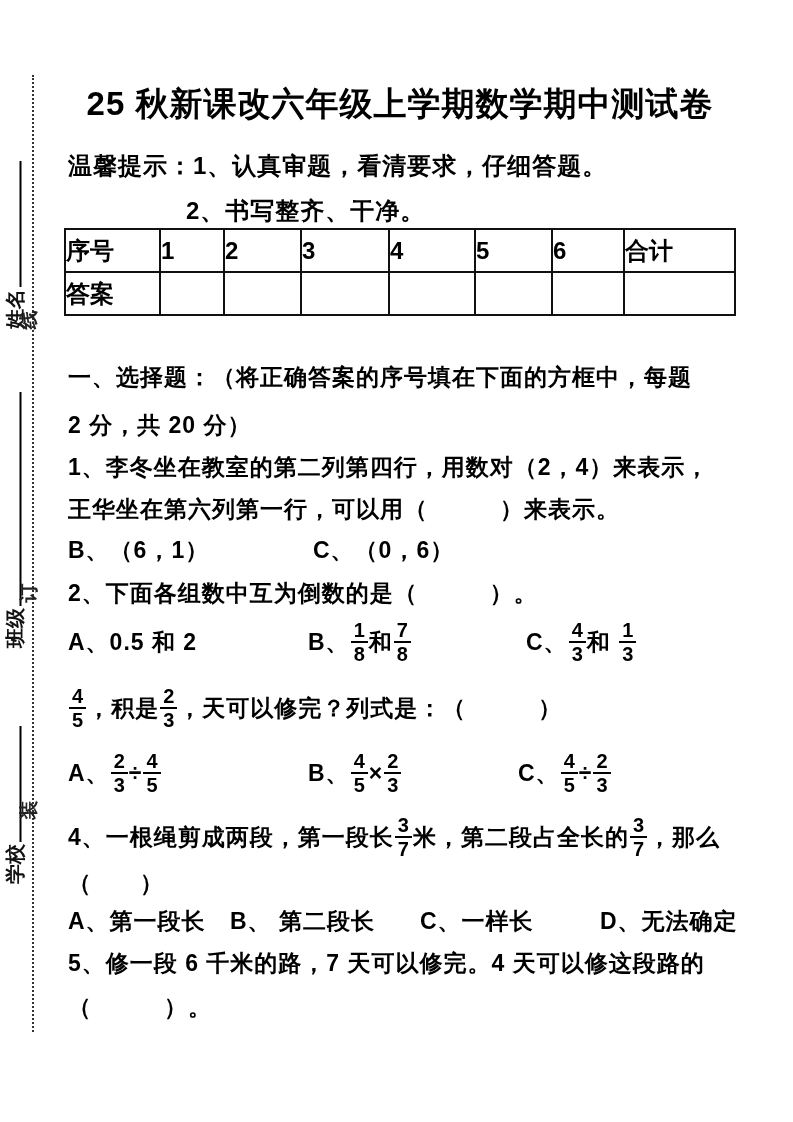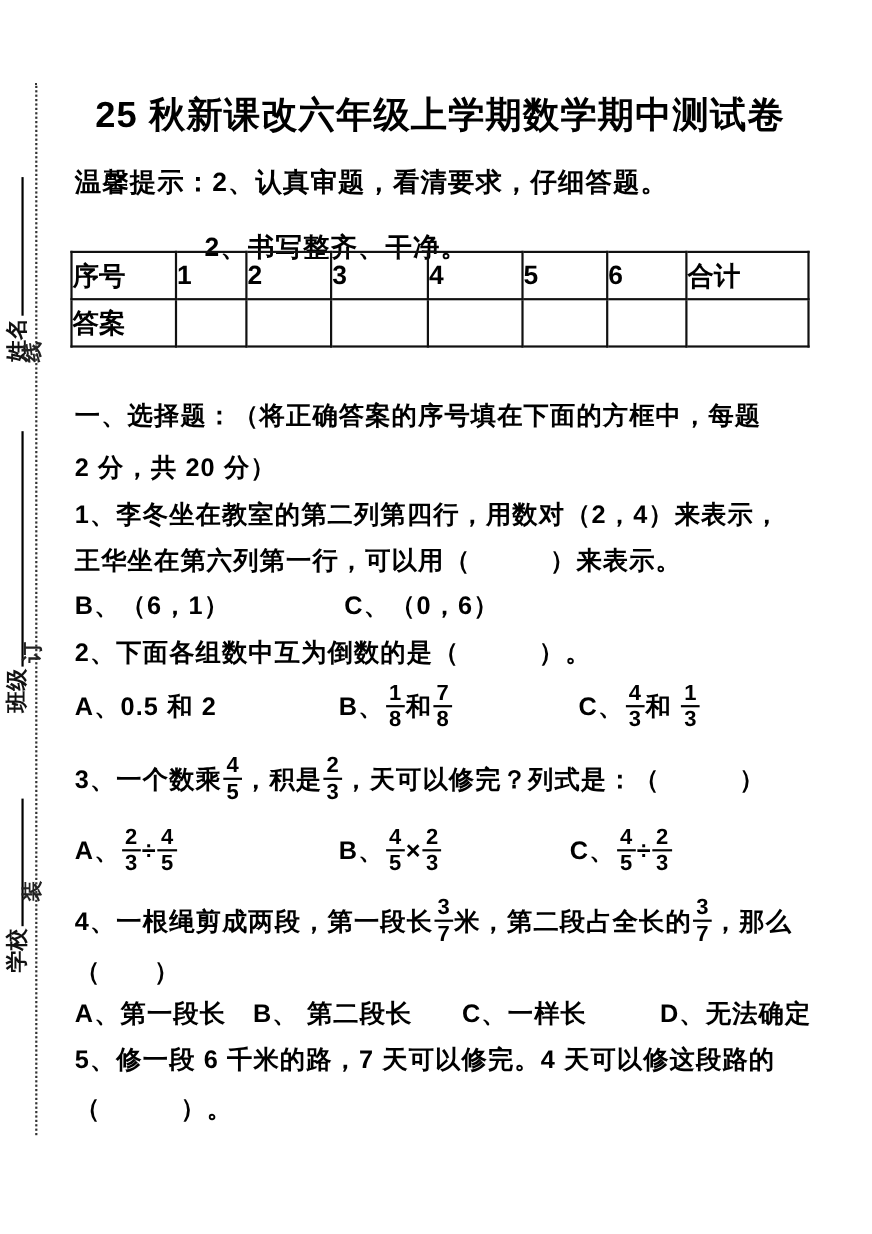--- a/index.html
+++ b/index.html
@@ -68,22 +68,22 @@
 </div>
 <div class="vlabel" style="left:15px;top:805px;">
   <span>学校</span><span class="blank" style="width:116px;"></span>
 </div>
 
 <div class="bind-char" style="left:29px;top:320px;">线</div>
 <div class="bind-char" style="left:29px;top:593px;">订</div>
 <div class="bind-char" style="left:29px;top:810px;">装</div>
 
 <div class="title">25 秋新课改六年级上学期数学期中测试卷</div>
-<div class="line tips" style="top:150px;">温馨提示：2、认真审题，看清要求，仔细答题。</div>
-<div class="line tips" style="top:209px;left:186px;">2、书写整齐、干净。</div>
+<div class="line tips" style="top:150px;">温馨提示：1、认真审题，看清要求，仔细答题。</div>
+<div class="line tips" style="top:195px;left:186px;">2、书写整齐、干净。</div>
 
 <table class="answer">
   <colgroup>
     <col style="width:95px">
       <col style="width:64px">
       <col style="width:77px">
       <col style="width:88px">
     <col style="width:86px">
       <col style="width:77px">
       <col style="width:72px">
@@ -134,21 +134,20 @@
   </div>
   <div class="opt-col">
     <span>C、</span>
     <span class="frac"><span class="num">4</span><span class="den">3</span></span>
     <span>和 </span>
     <span class="frac"><span class="num">1</span><span class="den">3</span></span>
   </div>
 </div>
 
 <div class="line fx" style="top:674px;height:68px;">
-  <span>3、一个数乘</span>
   <span class="frac"><span class="num">4</span><span class="den">5</span></span>
   <span>，积是</span>
   <span class="frac"><span class="num">2</span><span class="den">3</span></span>
   <span>，天可以修完？列式是：（　　　）</span>
 </div>
 <div class="line fx" style="top:740px;height:66px;">
   <div class="opt-col" style="width:240px;">
     <span>A、</span>
     <span class="frac"><span class="num">2</span><span class="den">3</span></span>
     <span>÷</span>

